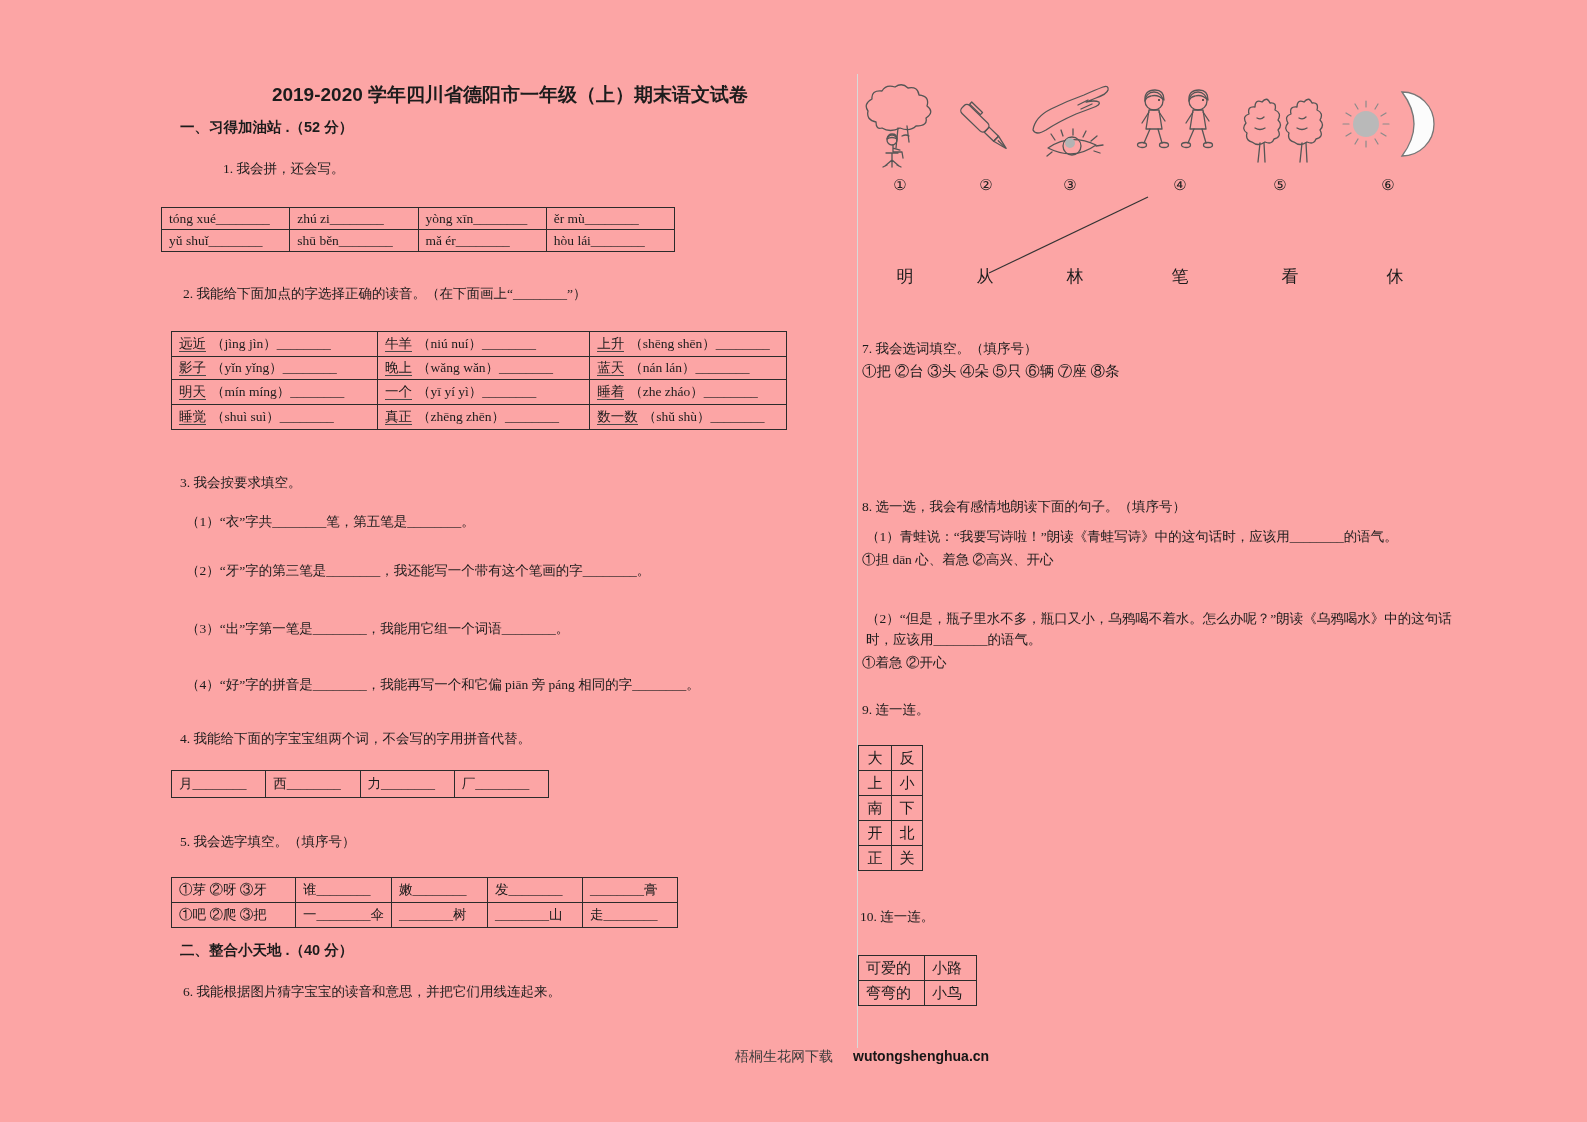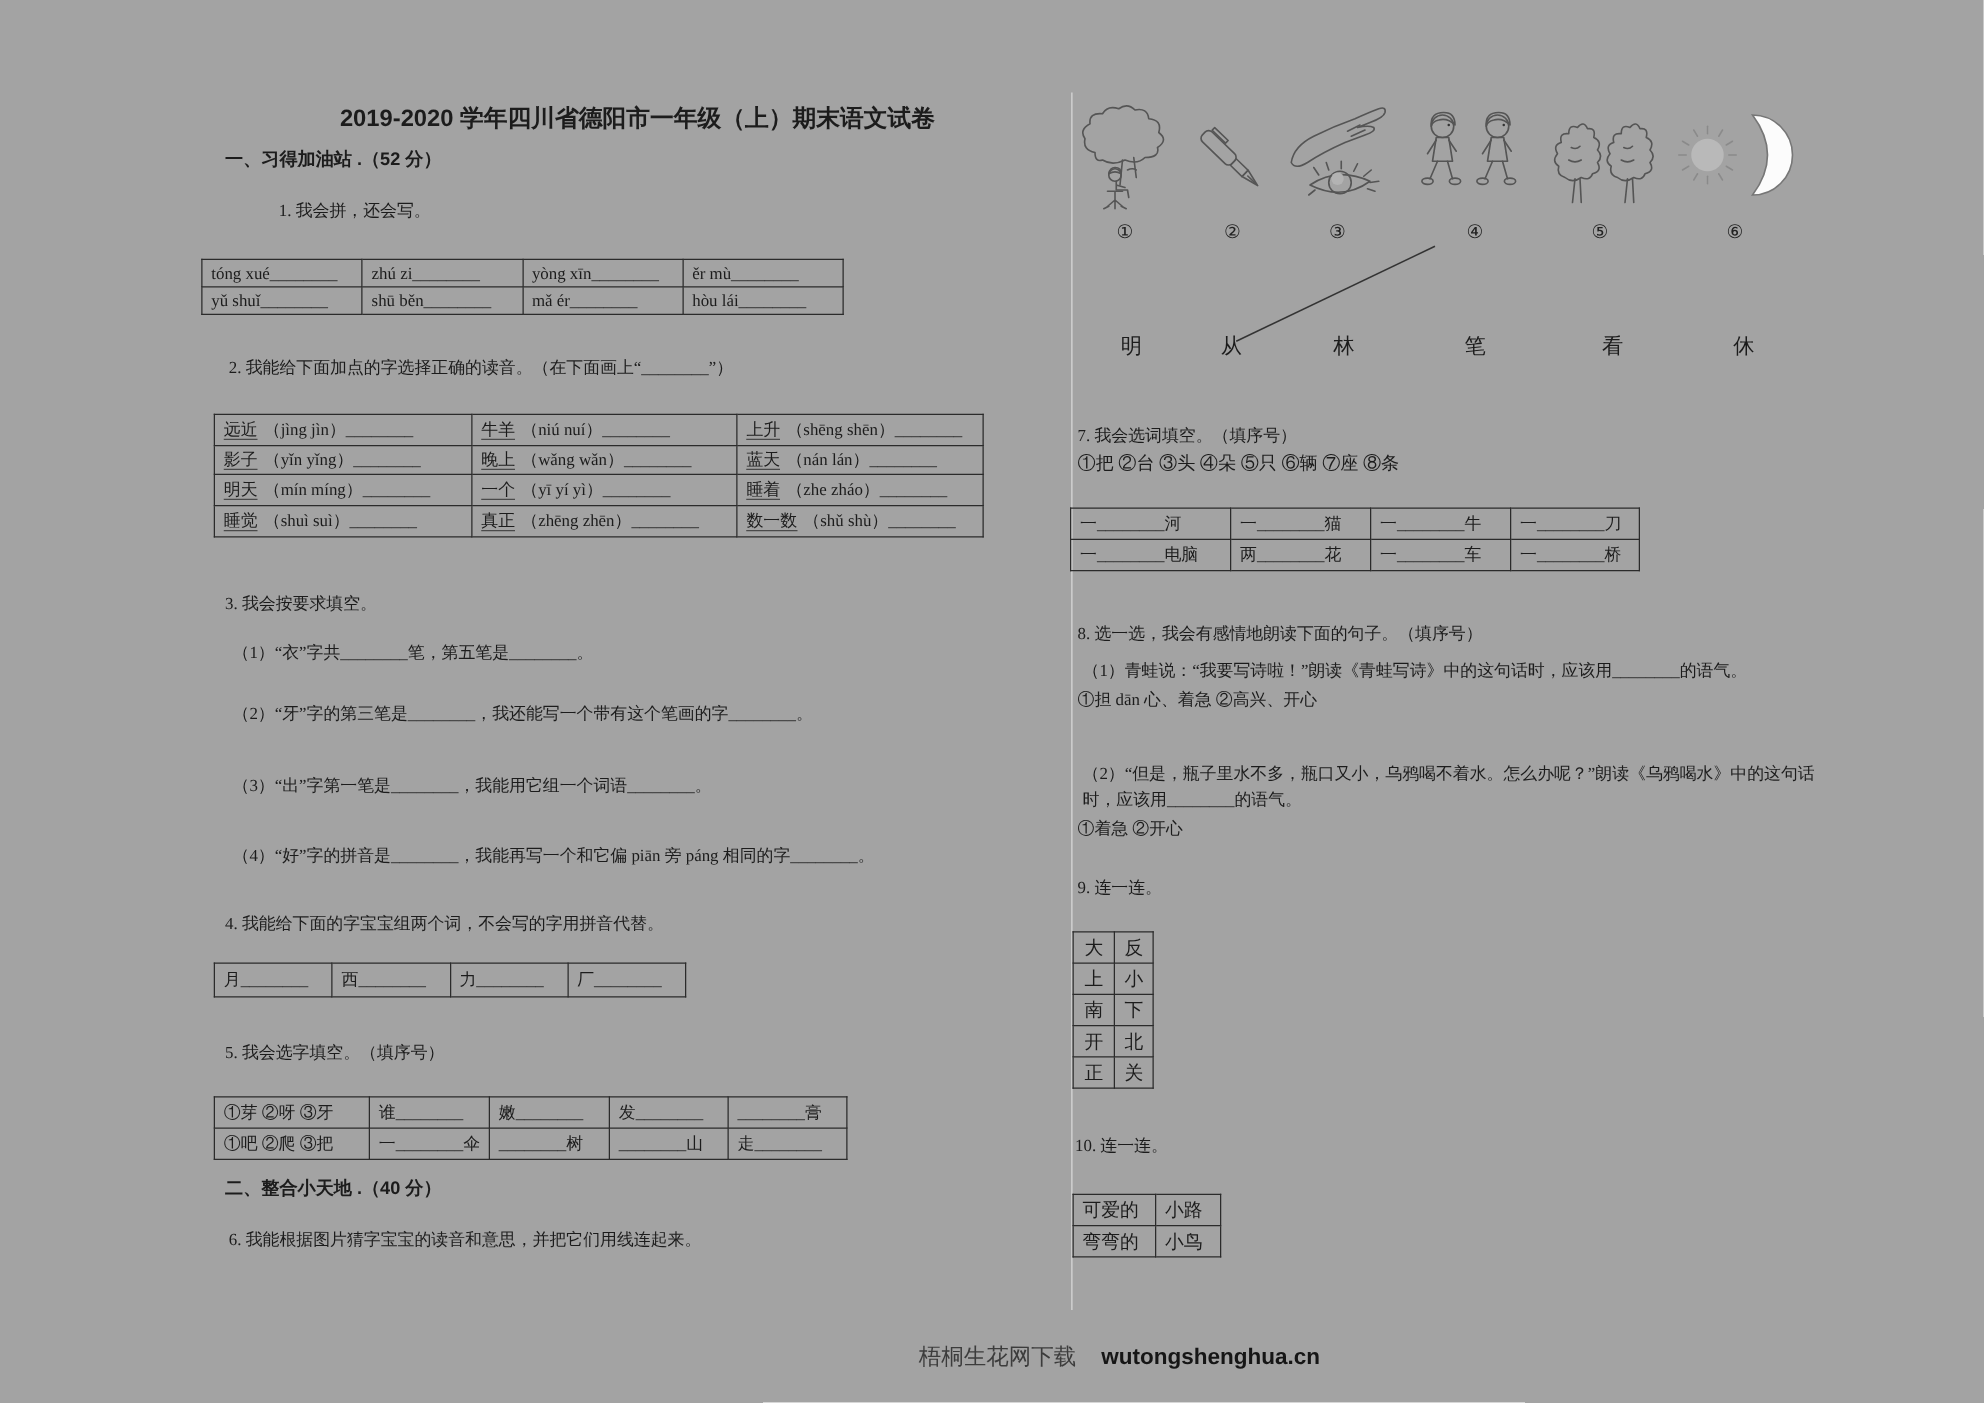--- a/index.html
+++ b/index.html
@@ -1,37 +1,37 @@
 <!DOCTYPE html>
 <html><head>
 <meta charset="utf-8">
 <style>
   * { margin:0; padding:0; box-sizing:border-box; }
   html,body { background:#ffffff; }
   .page {
-    position:relative; width:1587px; height:1122px; background:#a3a3a3;
+    position:relative; width:1587px; height:1122px; background:#fca5a5;
     font-family:"Liberation Serif", serif; color:#1c1c1c; overflow:hidden;
   }
   .abs { position:absolute; }
   .title { font-family:"Liberation Sans", sans-serif; font-weight:700; font-size:19px; text-align:center; }
   .sec-heading { font-family:"Liberation Sans", sans-serif; font-weight:700; font-size:14.5px; }
   .qlabel { font-size:13.5px; white-space:nowrap; }
   .qtext  { font-size:13.5px; line-height:21px; }
   table { border-collapse:collapse; table-layout:fixed; }
   td {
     border:1px solid #2b2b2b; font-size:13.5px; padding:2px 7px;
     white-space:nowrap; overflow:hidden; color:#1c1c1c;
   }
   .emph { border-bottom:1px solid #4a4a4a; }
   .rest { margin-left:5px; }
   .figure { position:absolute; text-align:center; }
   .fig-num { font-size:15px; margin-top:6px; color:#222; }
   .hanzi { position:absolute; width:44px; text-align:center; font-size:17px; }
   .divider { position:absolute; width:1px; background:#d9d9d9; }
-  .footer { position:absolute; font-size:18px; color:#3c3c3c;margin-top:25px; }
+  .footer { position:absolute; font-size:14px; color:#3c3c3c; }
   .footer .url { font-family:"Liberation Sans", sans-serif; font-weight:600; color:#161616; margin-left:20px; }
   svg { display:block; }
   .lineart { stroke:#555; fill:none; stroke-width:1.3; stroke-linecap:round; stroke-linejoin:round; }
 </style>
 </head>
 <body>
 
 <div class="page">
 
   <div class="abs title" style="left:190px; top:82px; width:640px;">2019-2020 学年四川省德阳市一年级（上）期末语文试卷</div>
@@ -237,36 +237,20 @@
   <span class="hanzi" style="left:883px; top:265px;">明</span>
   <span class="hanzi" style="left:963px; top:265px;">从</span>
   <span class="hanzi" style="left:1053px; top:265px;">林</span>
   <span class="hanzi" style="left:1158px; top:265px;">笔</span>
   <span class="hanzi" style="left:1268px; top:265px;">看</span>
   <span class="hanzi" style="left:1373px; top:265px;">休</span>
 
   <div class="abs qlabel" style="left:862px; top:340px;">7. 我会选词填空。（填序号）</div>
   <div class="abs qtext" style="left:862px; top:361px; font-size:14.5px;">①把 ②台 ③头 ④朵 ⑤只 ⑥辆 ⑦座 ⑧条</div>
 
-  <table class="abs" style="left:856px; top:406px; width:456px;">
-    <tbody>
-        <tr>
-      <td style="width:128px; height:25px;">一________河</td>
-      <td style="width:112px;">一________猫</td>
-      <td style="width:112px;">一________牛</td>
-      <td>一________刀</td>
-    </tr>
-    <tr>
-      <td style="height:25px;">一________电脑</td>
-      <td>两________花</td>
-      <td>一________车</td>
-      <td>一________桥</td>
-    </tr>
-  </tbody>
-    </table>
 
   <div class="abs qlabel" style="left:862px; top:498px;">8. 选一选，我会有感情地朗读下面的句子。（填序号）</div>
   <div class="abs qtext" style="left:866px; top:526px; width:580px;">（1）青蛙说：“我要写诗啦！”朗读《青蛙写诗》中的这句话时，应该用________的语气。</div>
   <div class="abs qtext" style="left:862px; top:549px;">①担 dān 心、着急 ②高兴、开心</div>
   <div class="abs qtext" style="left:866px; top:608px; width:594px; text-indent:0;">（2）“但是，瓶子里水不多，瓶口又小，乌鸦喝不着水。怎么办呢？”朗读《乌鸦喝水》中的这句话时，应该用________的语气。</div>
   <div class="abs qtext" style="left:862px; top:652px;">①着急 ②开心</div>
 
   <div class="abs qlabel" style="left:862px; top:701px;">9. 连一连。</div>
 
   <table class="abs" style="left:858px; top:745px;">

